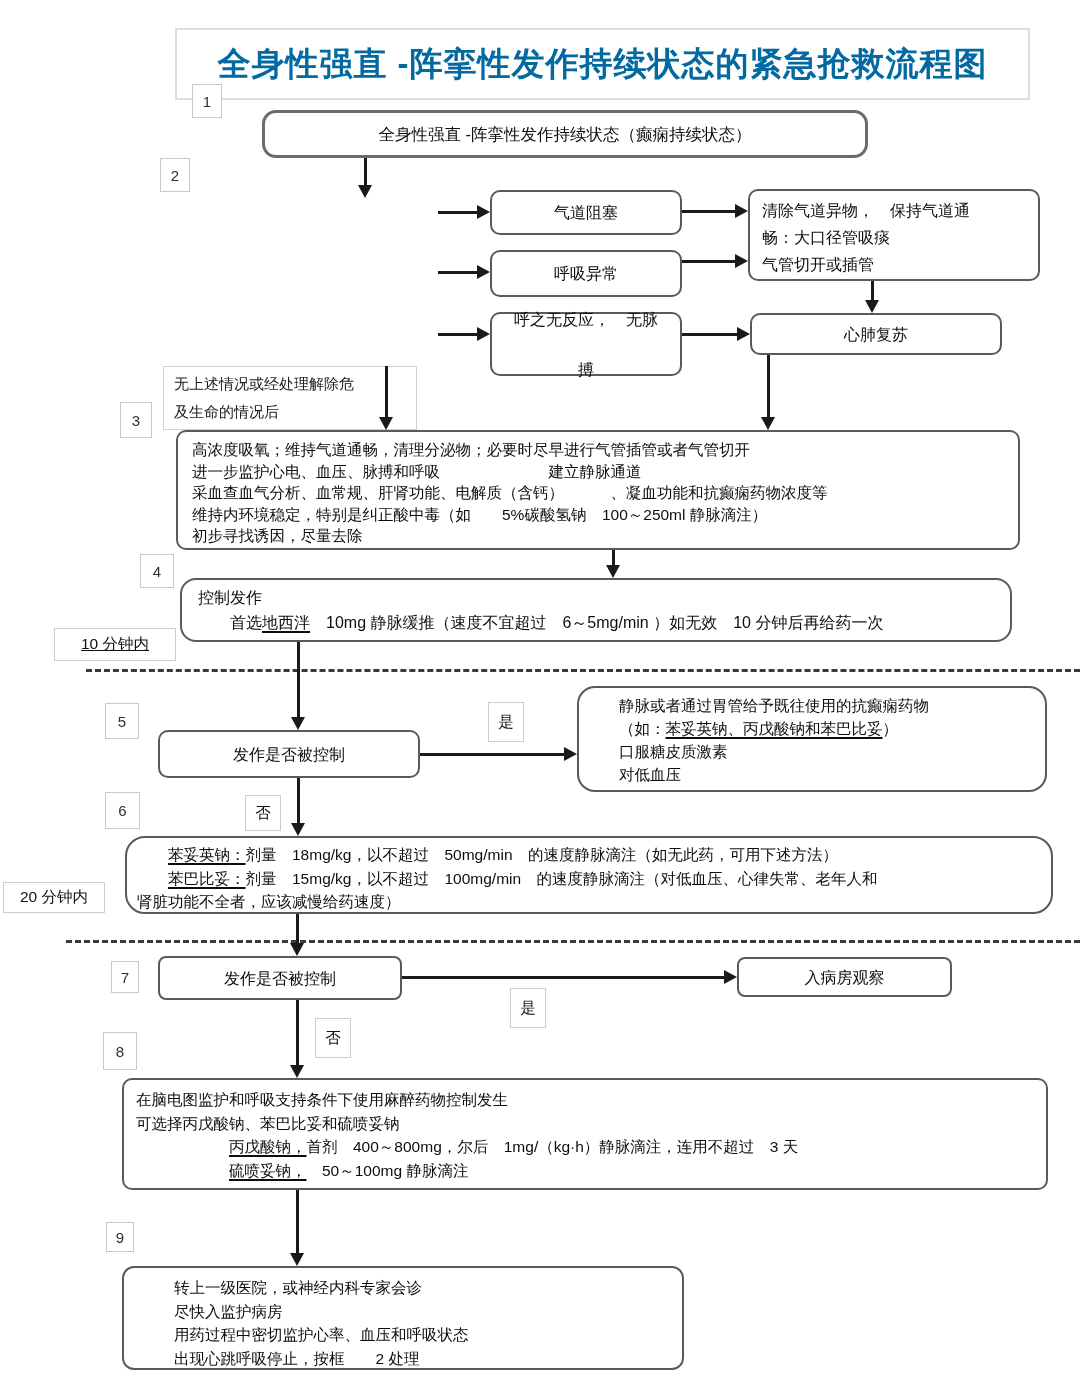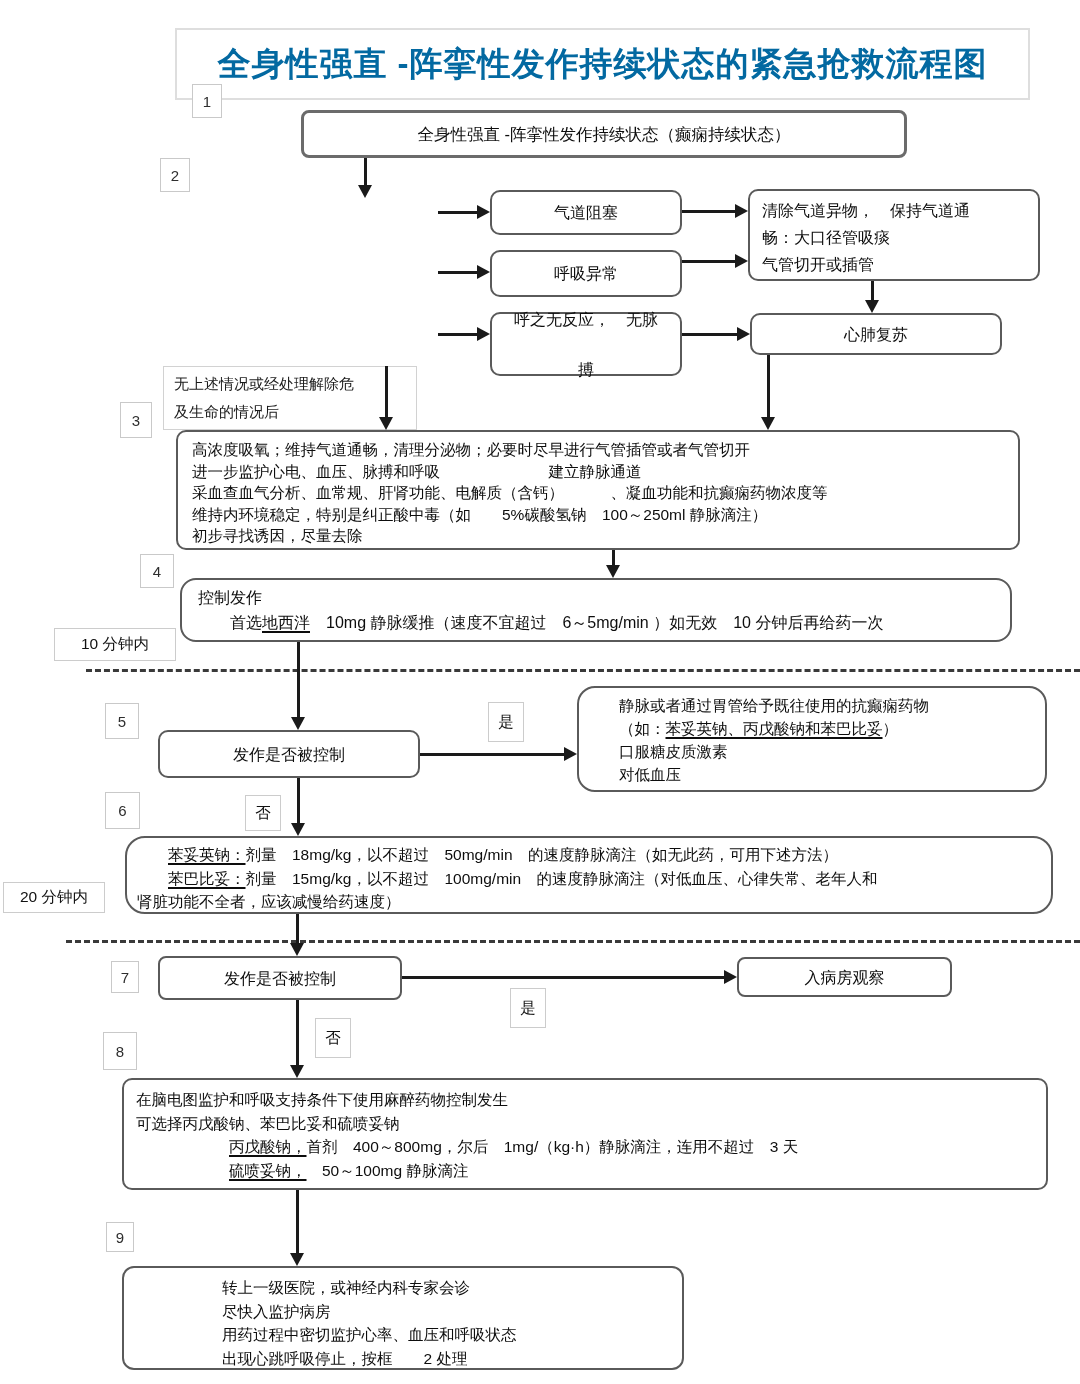--- a/index.html
+++ b/index.html
@@ -5,21 +5,21 @@
   html,body{margin:0;padding:0;background:#fff;}
   body{font-family:"Liberation Sans","DejaVu Sans",sans-serif;color:#111;}
   #canvas{position:relative;width:1080px;height:1384px;background:#ffffff;overflow:hidden;}
 
   .title-frame{position:absolute;left:175px;top:28px;width:855px;height:72px;
     border:2px solid #dedede;background:#fff;display:flex;align-items:center;justify-content:center;box-sizing:border-box;}
   .page-title{font-size:33px;font-weight:600;letter-spacing:1px;color:#0369a1;}
 
   .box{position:absolute;border:2.5px solid #5a5a5a;border-radius:10px;background:#fff;
     box-sizing:border-box;font-size:15.5px;line-height:23px;color:#0d0d0d;}
-  .box.thick{border-width:3px;border-color:#6b6b6b;border-radius:8px;margin-left:39px;}
+  .box.thick{border-width:3px;border-color:#6b6b6b;border-radius:14px;}
   .box.center{display:flex;align-items:center;justify-content:center;text-align:center;flex-direction:column;}
   .box .pad{padding:6px 12px;}
   .tline{white-space:pre;}
   .u{text-decoration:underline;text-underline-offset:3px;text-decoration-thickness:1.5px;}
 
   .tag{position:absolute;border:1.5px solid #c9c9c9;background:#fff;color:#2e2e2e;
     display:flex;align-items:center;justify-content:center;font-size:15px;box-sizing:border-box;}
   .side-lbl{position:absolute;border:1.5px solid #cccccc;background:#fff;color:#111;
     display:flex;align-items:center;justify-content:center;font-size:15.5px;box-sizing:border-box;}
   .note{position:absolute;border:1.5px solid #d2d2d2;background:#fff;color:#1a1a1a;
@@ -85,21 +85,21 @@
       </div>
   </div>
 
   <div class="box" style="left:180px;top:578px;width:832px;height:64px;font-size:16px;line-height:25px;border-radius:16px;">
     <div class="pad" style="padding:5px 16px;">
         <div class="tline"><span>控制发作</span></div>
         <div class="tline"><span>　　首选</span><span class="u">地西泮</span><span>　10mg 静脉缓推（速度不宜超过　6～5mg/min ）如无效　10 分钟后再给药一次</span></div>
       </div>
   </div>
 
-  <div class="side-lbl" style="left:54px;top:628px;width:122px;height:33px;">10 分钟内</div>
+  <div class="side-lbl" style="left:54px;top:628px;width:122px;height:33px;text-decoration:underline;">10 分钟内</div>
   <div class="side-lbl" style="left:3px;top:882px;width:102px;height:31px;">20 分钟内</div>
 
   <div class="dash" style="left:86px;top:669px;width:994px;"></div>
   <div class="dash" style="left:66px;top:940px;width:1014px;"></div>
 
   <div class="box center" style="left:158px;top:730px;width:262px;height:48px;font-size:16px;">发作是否被控制</div>
 
   <div class="box" style="left:577px;top:686px;width:470px;height:106px;border-width:2px;border-radius:18px;">
     <div class="pad" style="padding:6px 10px 6px 40px;">
         <div class="tline"><span>静脉或者通过胃管给予既往使用的抗癫痫药物</span></div>
@@ -128,21 +128,21 @@
 
   <div class="box" style="left:122px;top:1078px;width:926px;height:112px;line-height:23.5px;">
     <div class="pad" style="padding:8px 12px;">
         <div class="tline"><span>在脑电图监护和呼吸支持条件下使用麻醉药物控制发生</span></div>
         <div class="tline"><span>可选择丙戊酸钠、苯巴比妥和硫喷妥钠</span></div>
         <div class="tline"><span>　　　　　　</span><span class="u">丙戊酸钠，</span><span>首剂　400～800mg，尔后　1mg/（kg·h）静脉滴注，连用不超过　3 天</span></div>
         <div class="tline"><span>　　　　　　</span><span class="u">硫喷妥钠，</span><span>　50～100mg 静脉滴注</span></div>
       </div>
   </div>
 
-  <div class="box" style="left:122px;top:1266px;width:562px;height:104px;line-height:23.5px;border-radius:12px;padding-left:48px;">
+  <div class="box" style="left:122px;top:1266px;width:562px;height:104px;line-height:23.5px;border-radius:12px;">
     <div class="pad" style="padding:8px 12px 8px 50px;">
         <div class="tline"><span>转上一级医院，或神经内科专家会诊</span></div>
         <div class="tline"><span>尽快入监护病房</span></div>
         <div class="tline"><span>用药过程中密切监护心率、血压和呼吸状态</span></div>
         <div class="tline"><span>出现心跳呼吸停止，按框　　2 处理</span></div>
       </div>
   </div>
 
   <div class="vline" style="left:363.5px;top:158px;height:30px;"></div>
   <div class="ah-d" style="left:358px;top:185px;"></div>

